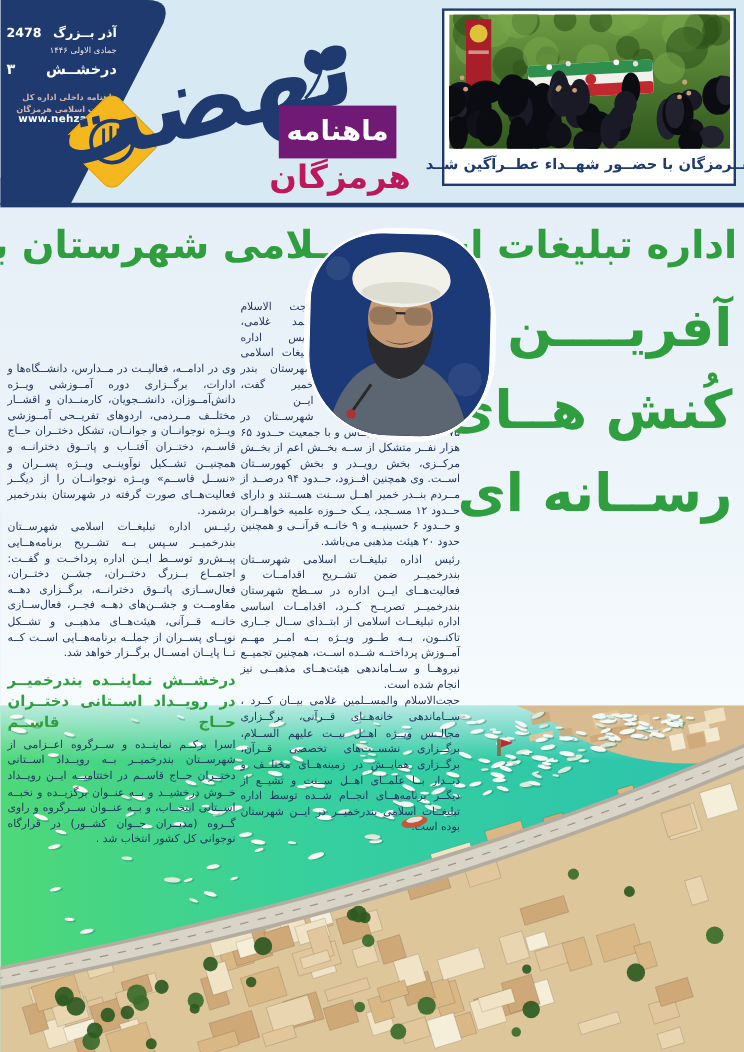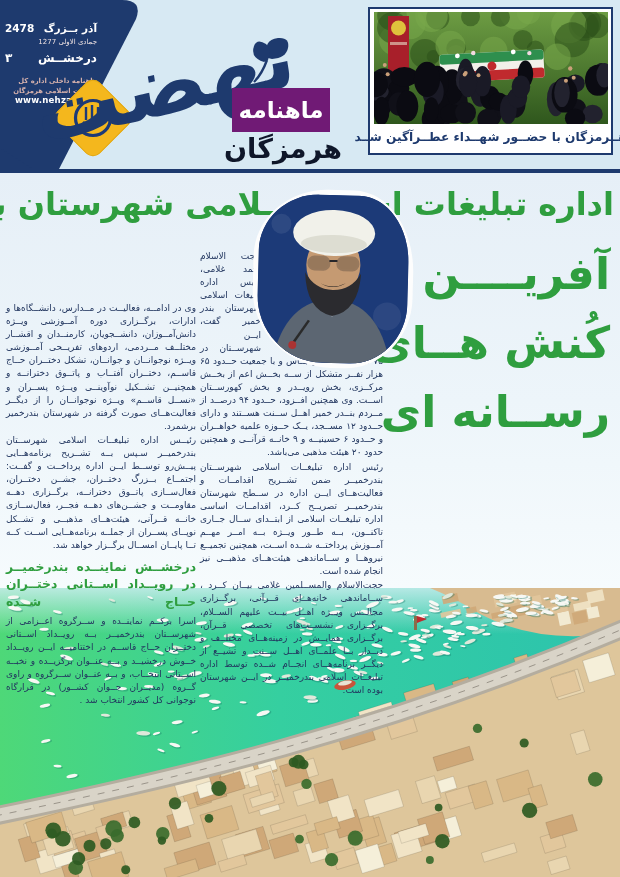--- a/index.html
+++ b/index.html
@@ -32,21 +32,21 @@
     transform:rotate(-13deg) skewX(-4deg); line-height:86px; text-align:center;
   }
   .flower-icon{ position:absolute; left:248px; top:36px; }
   .mahname-box{
     position:absolute; left:232px; top:88px; width:98px; height:44px;
     background:#701a75; color:#fff; font-size:23px; font-weight:bold;
     display:flex; align-items:center; justify-content:center;
   }
   .hormozgan{
     position:absolute; left:224px; top:133px; width:118px; text-align:center;
-    font-size:27px; font-weight:bold; color:#0f172a; letter-spacing:1px;
+    font-size:27px; font-weight:bold; color:#be185d; letter-spacing:1px;
   }
   
   .top-photo-frame{
     position:absolute; left:368px; top:7px; width:245px;
     background:#fff; border:2.5px solid #1e3a6e; padding:3px;
   }
   .top-photo-frame svg{ display:block; }
   .top-photo-caption{
     height:26px; display:flex; align-items:center; justify-content:center;
     font-size:12.2px; font-weight:bold; color:#1e3a6e; white-space:nowrap;
@@ -103,21 +103,21 @@
     <svg class="corner-shape" viewBox="0 0 240 171" width="240" height="171">
       <path d="M0,0 L122,0 Q143,0 136,19 L58,171 L0,171 Z" fill="#1e3a6e"></path>
       <path d="M0,148 L36,171 L0,171 Z" fill="#1e3a6e"></path>
     </svg>
 
     <div class="issue-info">
       <div class="issue-line1">
         <span>آذر بــزرگ</span>
         <span>2478</span>
       </div>
-      <div class="issue-line2">جمادی الاولی 1277</div>
+      <div class="issue-line2">جمادی الاولی ۱۴۴۶</div>
       <div class="issue-line3">
         <span>درخشــش</span>
         <span>۳</span>
       </div>
       <div class="publisher">
         <div>ماهنامه داخلی اداره کل</div>
         <div>تبلیغات اسلامی هرمزگان</div>
         <div class="website">www.nehzathr.ir</div>
       </div>
     </div>
@@ -292,21 +292,21 @@
     <section class="col col-middle">
       <div class="photo-notch"></div>
       <p>حجت الاسلام احمد غلامی، رئیس اداره تبلیغات اسلامی شهرستان بندر خمیر گفت، ایــن شهرســتان در ۷۵ کیلومتــری بندرعبــاس و با جمعیت حــدود ۶۵ هزار نفــر متشکل از ســه بخــش اعم از بخــش مرکــزی، بخش رویــدر و بخش کهورســتان اســت. وی همچنین افــزود، حــدود ۹۴ درصــد از مــردم بنــدر خمیر اهــل ســنت هســتند و دارای حــدود ۱۲ مســجد، یــک حــوزه علمیه خواهــران و حــدود ۶ حسینیــه و ۹ خانــه قرآنــی و همچنین حدود ۲۰ هیئت مذهبی می‌باشد.</p>
       <p>رئیس اداره تبلیغــات اسلامی شهرســتان بندرخمیــر ضمن تشــریح اقدامــات و فعالیت‌هــای ایــن اداره در ســطح شهرستان بندرخمیــر تصریــح کــرد، اقدامــات اساسی اداره تبلیغــات اسلامی از ابتــدای ســال جــاری تاکنــون، بــه طــور ویــژه بــه امــر مهــم آمــوزش پرداختــه شــده اســت، همچنین تجمیــع نیروهــا و ســاماندهی هیئت‌هــای مذهبــی نیز انجام شده است.</p>
       <p>حجت‌الاسلام والمســلمین غلامی بیــان کــرد ، ســاماندهی خانه‌هــای قــرآنی، برگــزاری مجالــس ویــژه اهــل بیــت علیهم الســلام، برگــزاری نشســت‌های تخصصی قــرآن، برگــزاری همایــش در زمینه‌هــای مختلــف و دیــدار بــا علمــای اهــل ســنت و تشیــع از دیگــر برنامه‌هــای انجــام شــده توسط اداره تبلیغــات اسلامی بندرخمیــر در ایــن شهرستان بوده است.</p>
     </section>
 
     <section class="col col-left">
       <p>وی در ادامــه، فعالیــت در مــدارس، دانشــگاه‌ها و ادارات، برگــزاری دوره آمــوزشی ویــژه دانش‌آمــوزان، دانشــجویان، کارمنــدان و اقشــار مختلــف مــردمی، اردوهای تفریــحی آمــوزشی ویــژه نوجوانــان و جوانــان، تشکل دختــران حــاج قاســم، دختــران آفتــاب و پاتــوق دخترانــه و همچنیــن تشــکیل نوآوینــی ویــژه پســران و «نســل قاســم» ویــژه نوجوانــان را از دیگــر فعالیت‌هــای صورت گرفته در شهرستان بندرخمیر برشمرد.</p>
       <p>رئیــس اداره تبلیغــات اسلامی شهرســتان بندرخمیــر سـپس بــه تشــریح برنامه‌هــایی پیــش‌رو توســط ایــن اداره پرداخــت و گفــت: اجتمــاع بــزرگ دختــران، جشــن دختــران، فعال‌ســازی پاتــوق دخترانــه، برگــزاری دهــه مقاومــت و جشــن‌های دهــه فجــر، فعال‌ســازی خانــه قــرآنی، هیئت‌هــای مذهبــی و تشــکل نوپــای پســران از جملــه برنامه‌هــایی اســت کــه تــا پایــان امســال برگــزار خواهد شد.</p>
-      <h2 class="subhead">درخشــش نماینــده بندرخمیــر در رویــداد اســتانی دختــران حــاج شــده</h2>
+      <h2 class="subhead">درخشــش نماینــده بندرخمیــر در رویــداد اســتانی دختــران حــاج قاســم</h2>
       <p>اسرا برکــم نماینــده و ســرگروه اعــزامی از شهرســتان بندرخمیــر بــه رویــداد اســتانی دختــران حــاج قاســم در اختتامیــه ایــن رویــداد خــوش درخشیــد و بــه عنــوان برگزیــده و نخبــه اســتانی انتخــاب، و بــه عنــوان ســرگروه و راوی گــروه (مدیــران جــوان کشــور) در قرارگاه نوجوانی کل کشور انتخاب شد .</p>
     </section>
   </div>
 
   <figure class="bottom-photo">
     <svg width="620" height="289" viewBox="0 0 620 289">
       <defs>
         <linearGradient id="seaG" x1="0" y1="0" x2="1" y2="0">
           <stop offset="0" stop-color="#4ed878"></stop>
           <stop offset="0.45" stop-color="#35cfa0"></stop>

